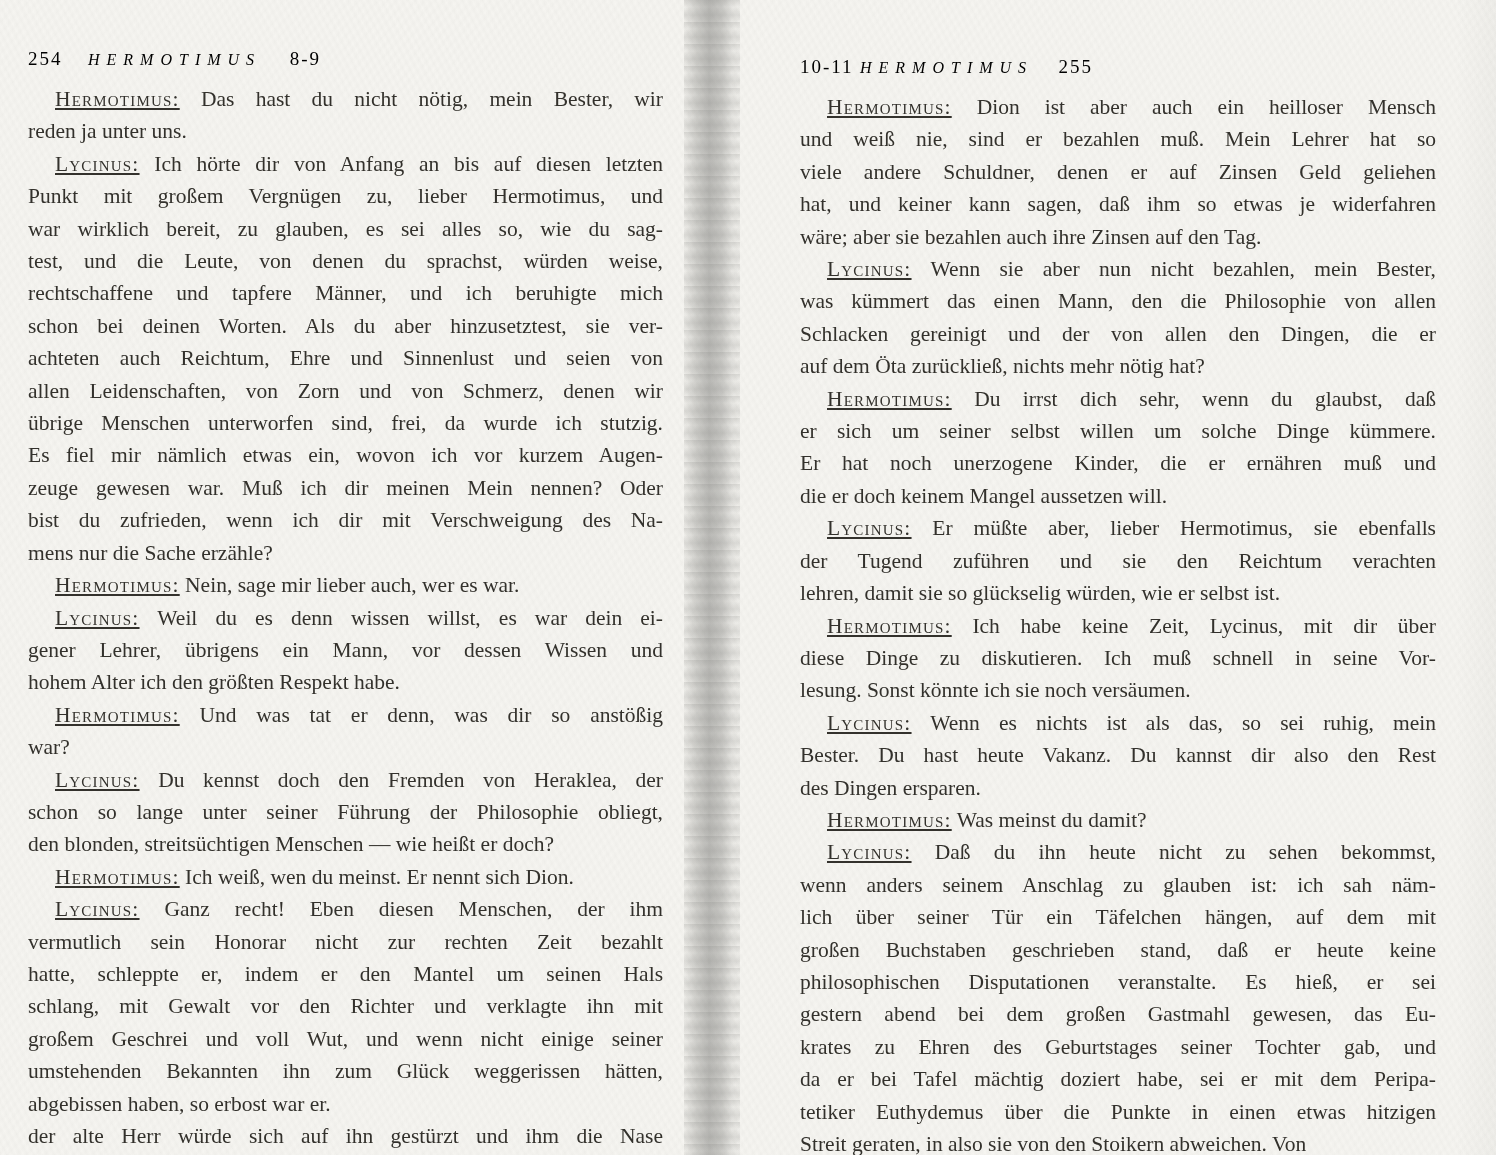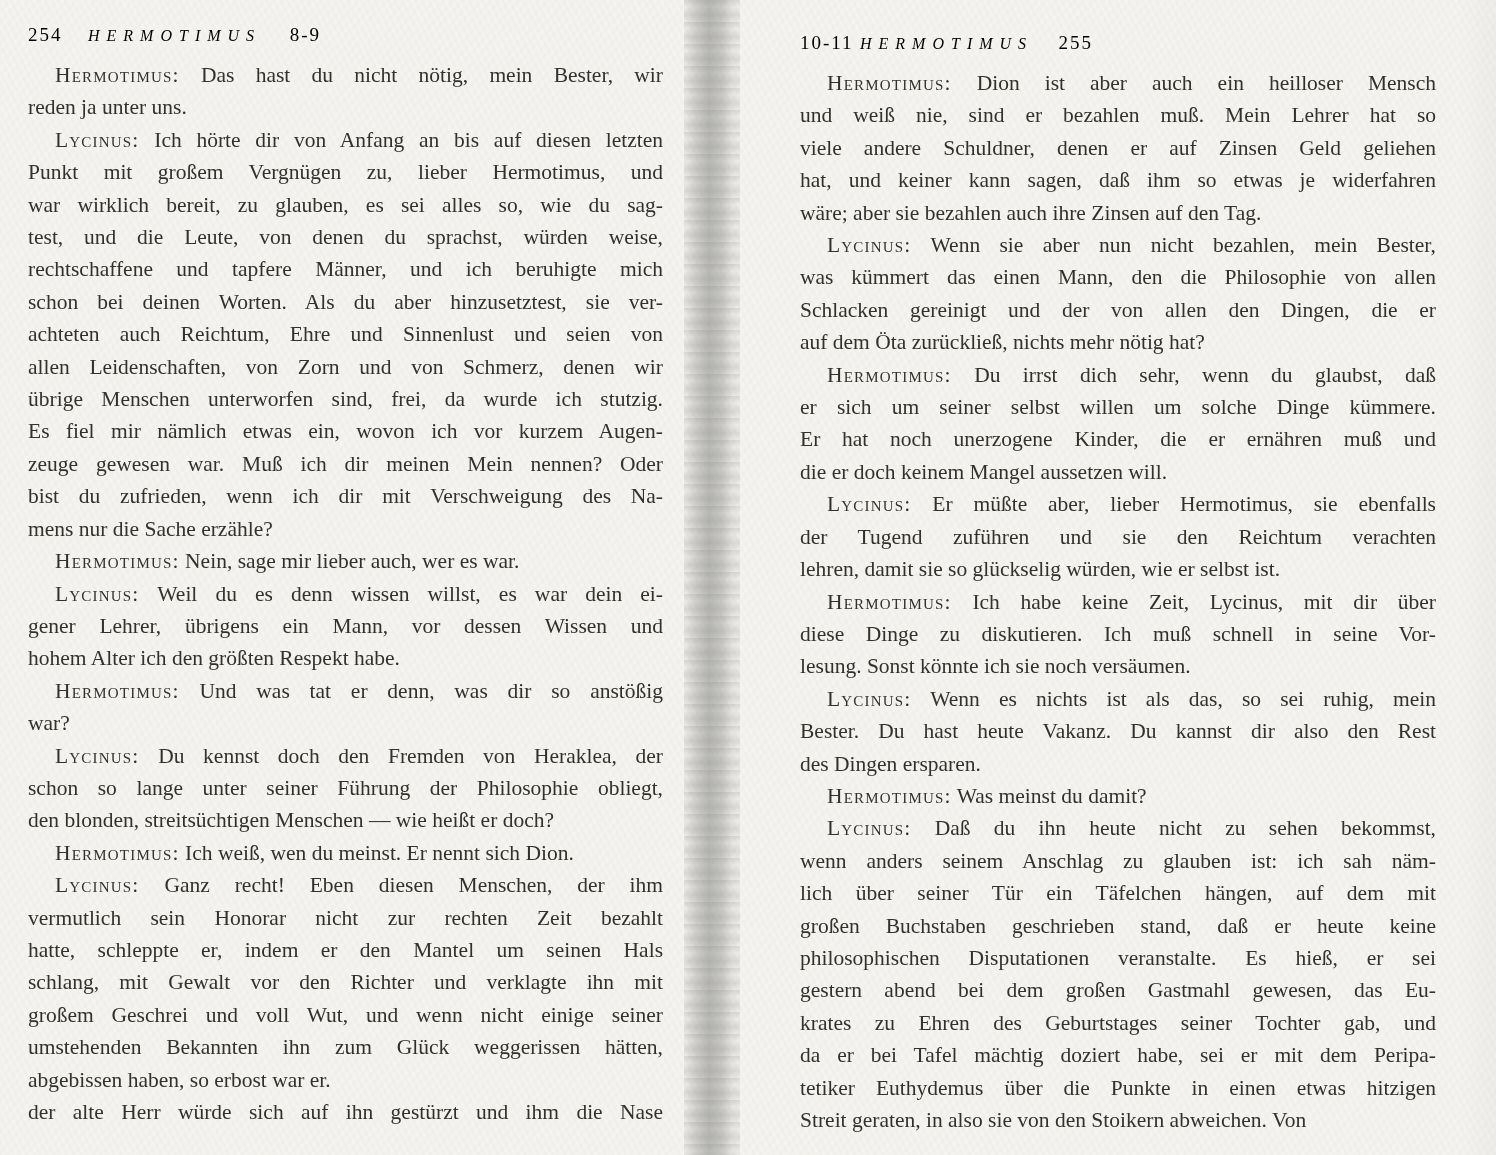--- a/index.html
+++ b/index.html
@@ -41,41 +41,42 @@
     display: flex;
     align-items: baseline;
     font-size: 19px;
     margin-bottom: 13px;
     color: #000000;
   }
   .page-header .folio {
     letter-spacing: 2px;
     min-width: 60px;
   }
-  .page-header .folio.right { text-align: right; }
+  .page-header .folio.right { text-align: right; margin-top: 24px; }
   .page-header .running-title {
     letter-spacing: 7px;
     font-size: 16px;
     font-style: italic;
   }
   .page-body { }
   .line {
     font-size: 21.5px;
     line-height: 32.4px;
     text-align: justify;
     text-align-last: justify;
     white-space: nowrap; 
     overflow: visible;
   }
   .line { white-space: normal; }
   .line.last { text-align-last: left; }
   .line.first { text-indent: 27px; }
   .speaker {
     font-variant: small-caps;
     letter-spacing: 1.2px;
+    text-decoration: underline;
   }
   .gutter-shadow {
     position: absolute;
     top: 0;
     left: 684px;
     width: 56px;
     height: 1155px;
     pointer-events: none;
     background:
       repeating-linear-gradient(180deg,

